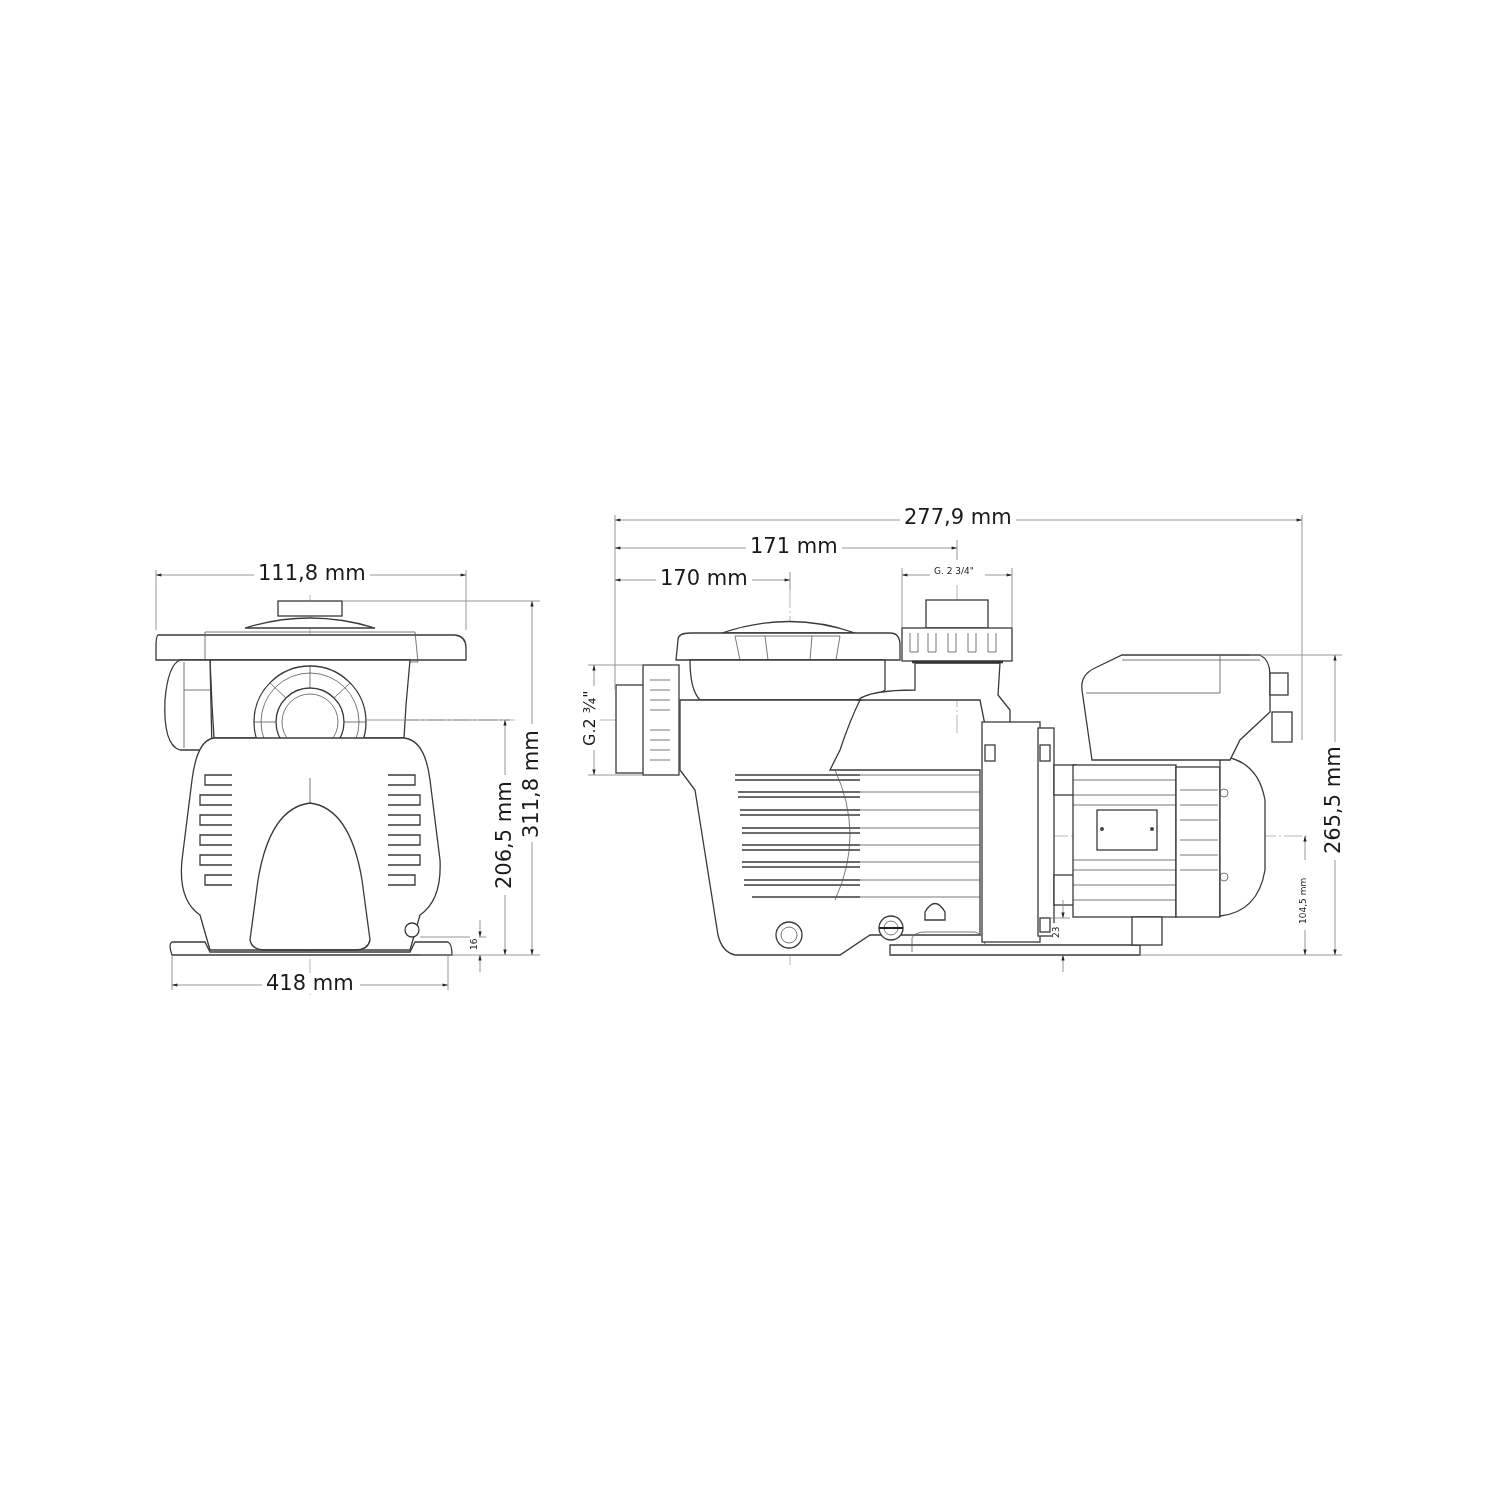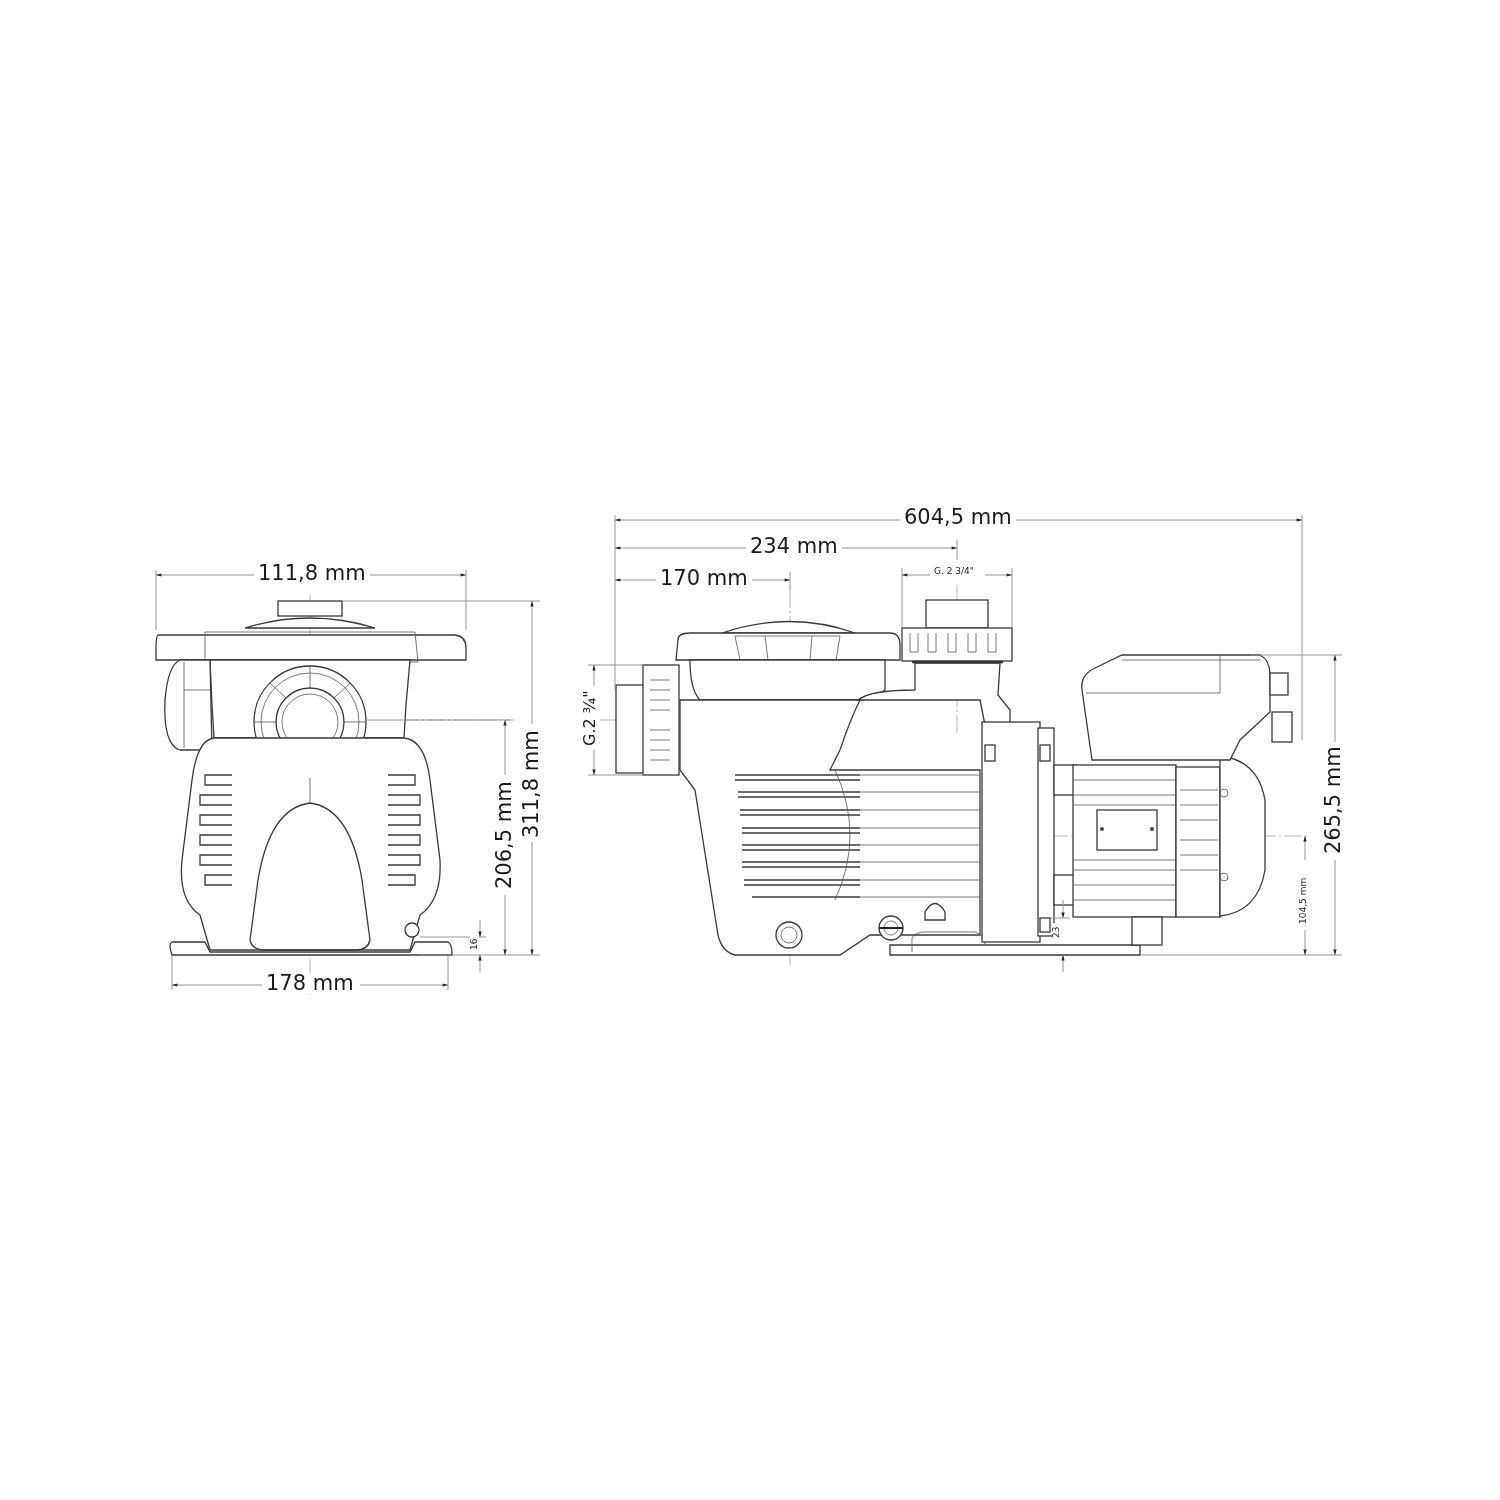--- a/index.html
+++ b/index.html
@@ -266,25 +266,25 @@
     <line class="dim" x1="1305" y1="836" x2="1305" y2="860" marker-start="url(#arr)"></line>
     <line class="dim" x1="1305" y1="930" x2="1305" y2="955" marker-end="url(#arr)"></line>
 
     <line class="dim" x1="1050" y1="918" x2="1070" y2="918"></line>
     <line class="dim" x1="1063" y1="900" x2="1063" y2="918" marker-end="url(#arr)"></line>
     <line class="dim" x1="1063" y1="972" x2="1063" y2="955" marker-end="url(#arr)"></line>
   </g>
 </svg>
 
 <div class="label big" style="left:254px;top:563px;">111,8 mm</div>
-<div class="label big" style="left:262px;top:973px;">178 mm</div>
+<div class="label big" style="left:262px;top:973px;">418 mm</div>
 <div class="label big vert" style="left:494px;top:893px;">206,5 mm</div>
 <div class="label big vert" style="left:521px;top:842px;">311,8 mm</div>
 <div class="label small vert" style="left:470px;top:954px;">16</div>
 
-<div class="label big" style="left:900px;top:507px;">604,5 mm</div>
-<div class="label big" style="left:746px;top:536px;">234 mm</div>
+<div class="label big" style="left:900px;top:507px;">277,9 mm</div>
+<div class="label big" style="left:746px;top:536px;">171 mm</div>
 <div class="label big" style="left:656px;top:568px;">170 mm</div>
 <div class="label small" style="left:930px;top:567px;">G. 2  3/4"</div>
 <div class="label med vert" style="left:582px;top:750px;">G.2 ¾"</div>
 <div class="label big vert" style="left:1323px;top:858px;">265,5 mm</div>
 <div class="label small vert" style="left:1299px;top:928px;">104,5 mm</div>
 <div class="label small vert" style="left:1052px;top:942px;">23</div>
 
 </body></html>

